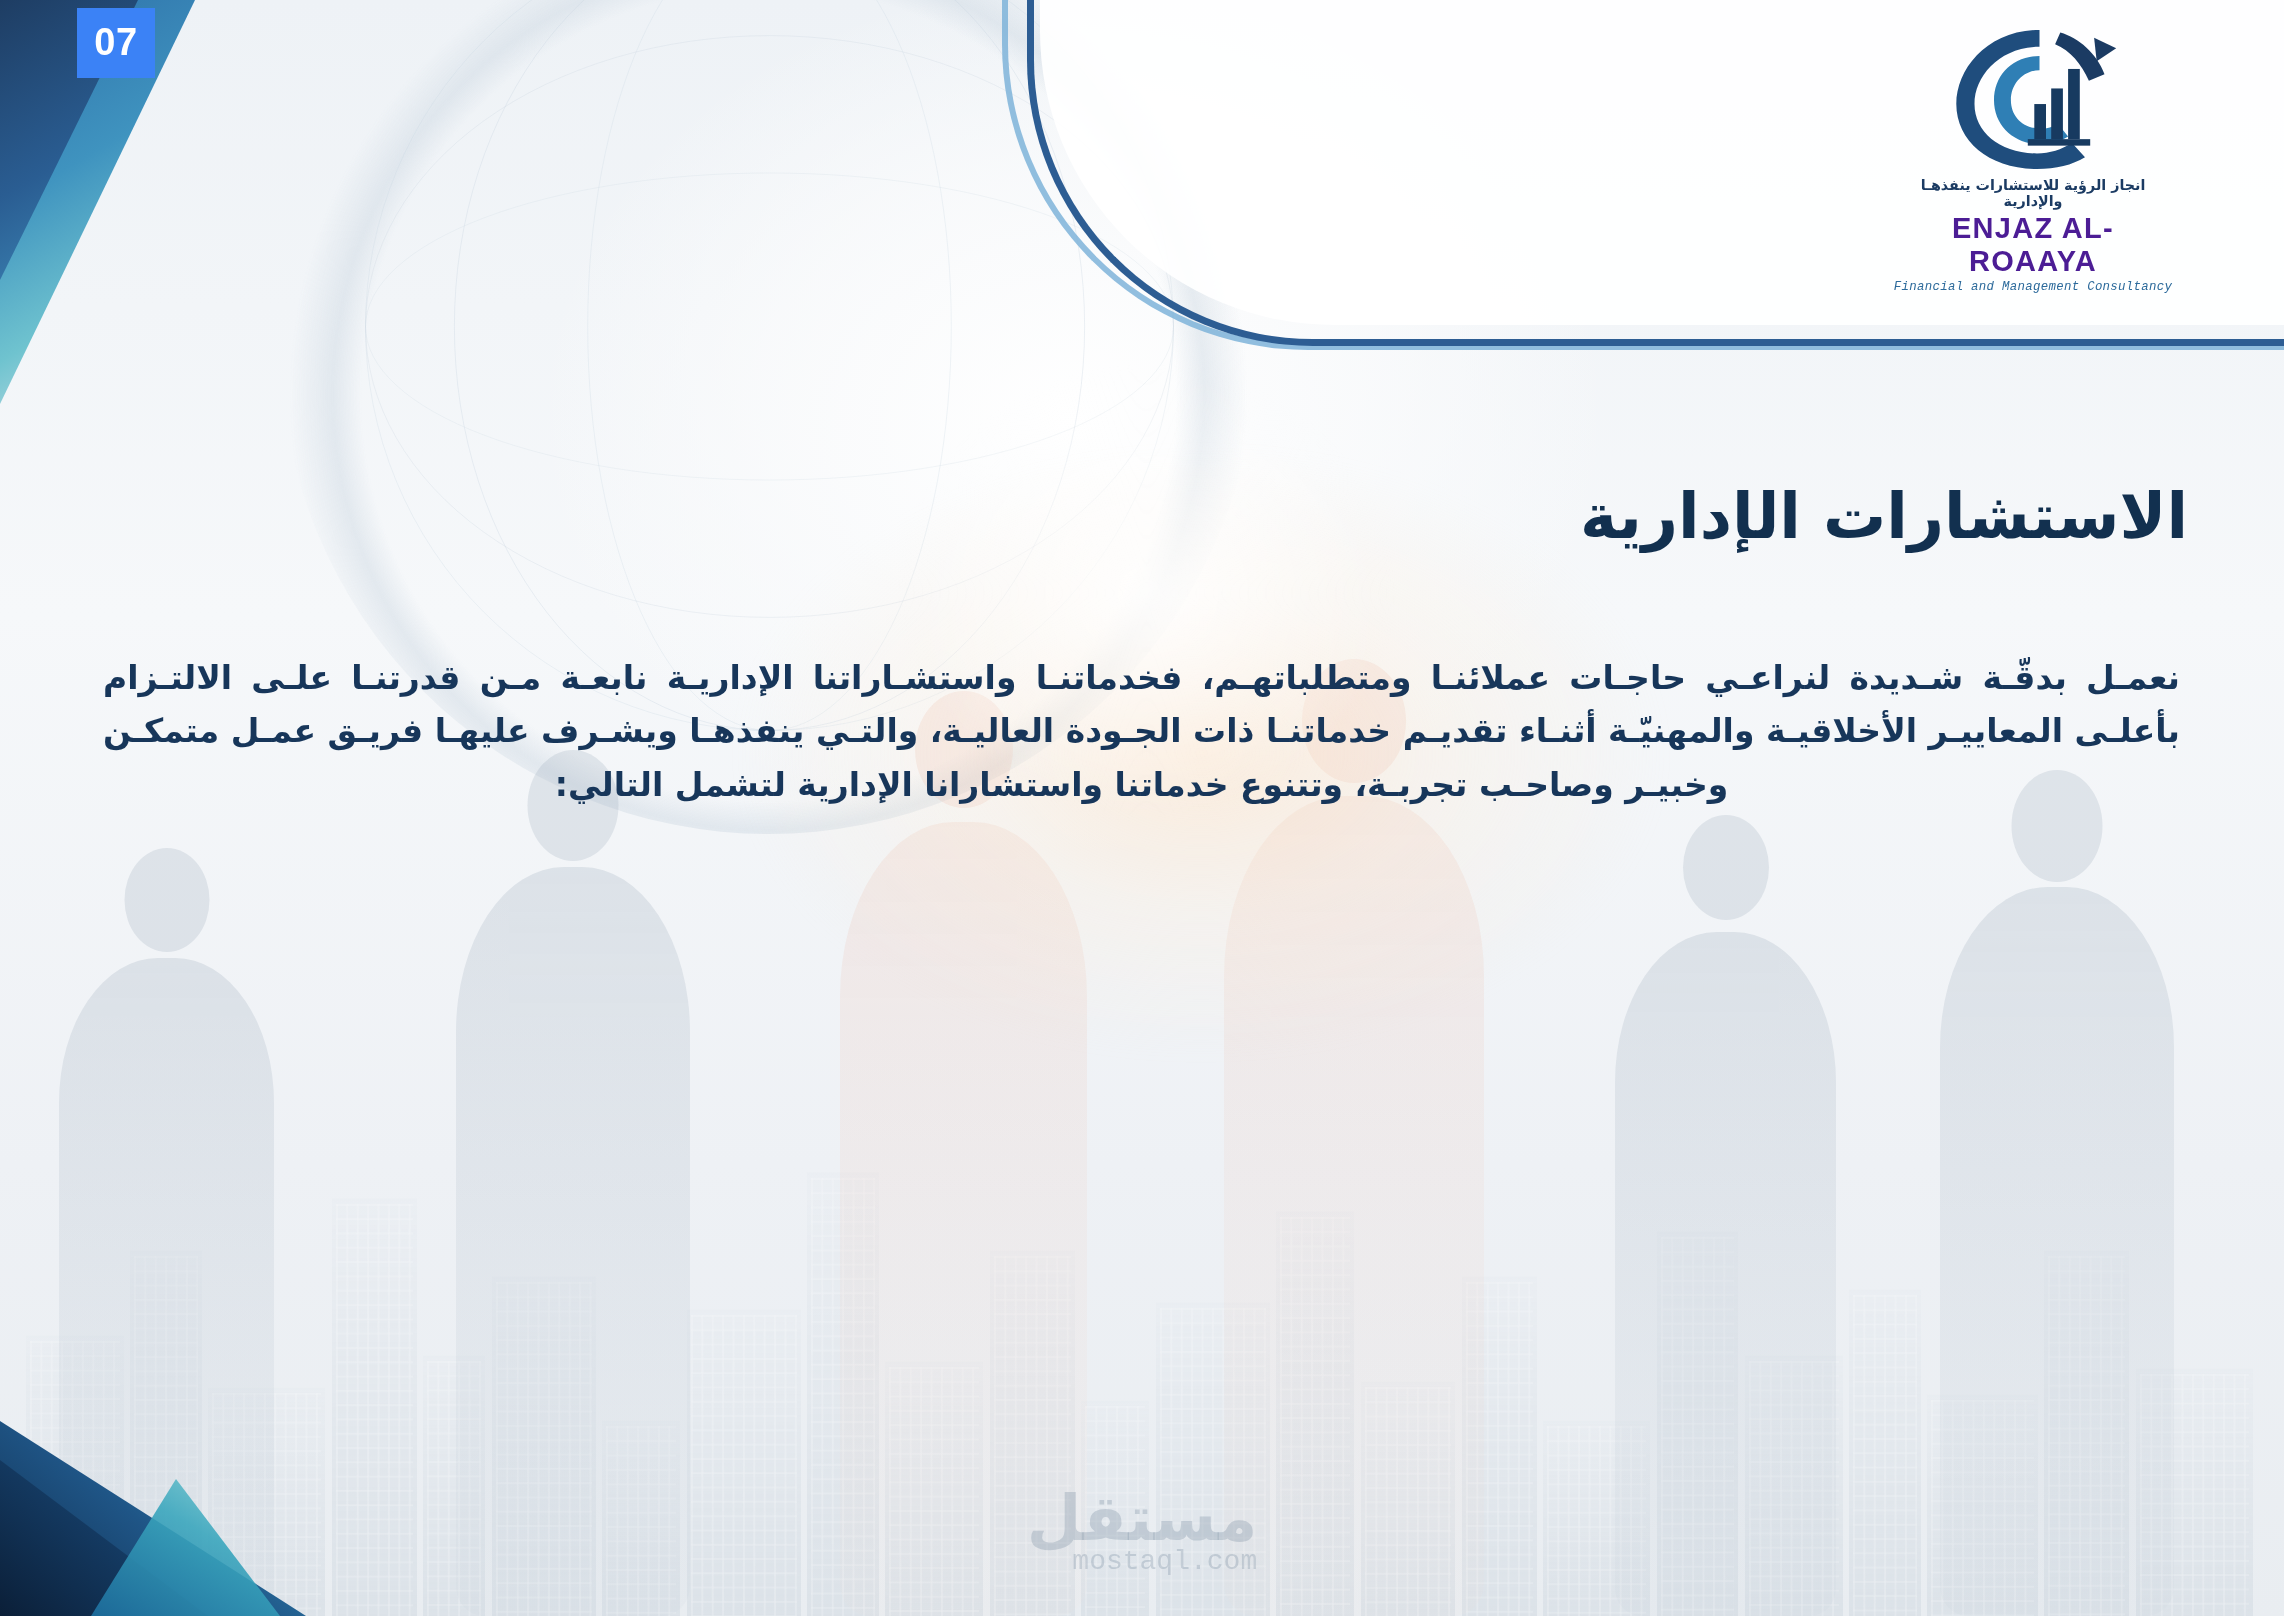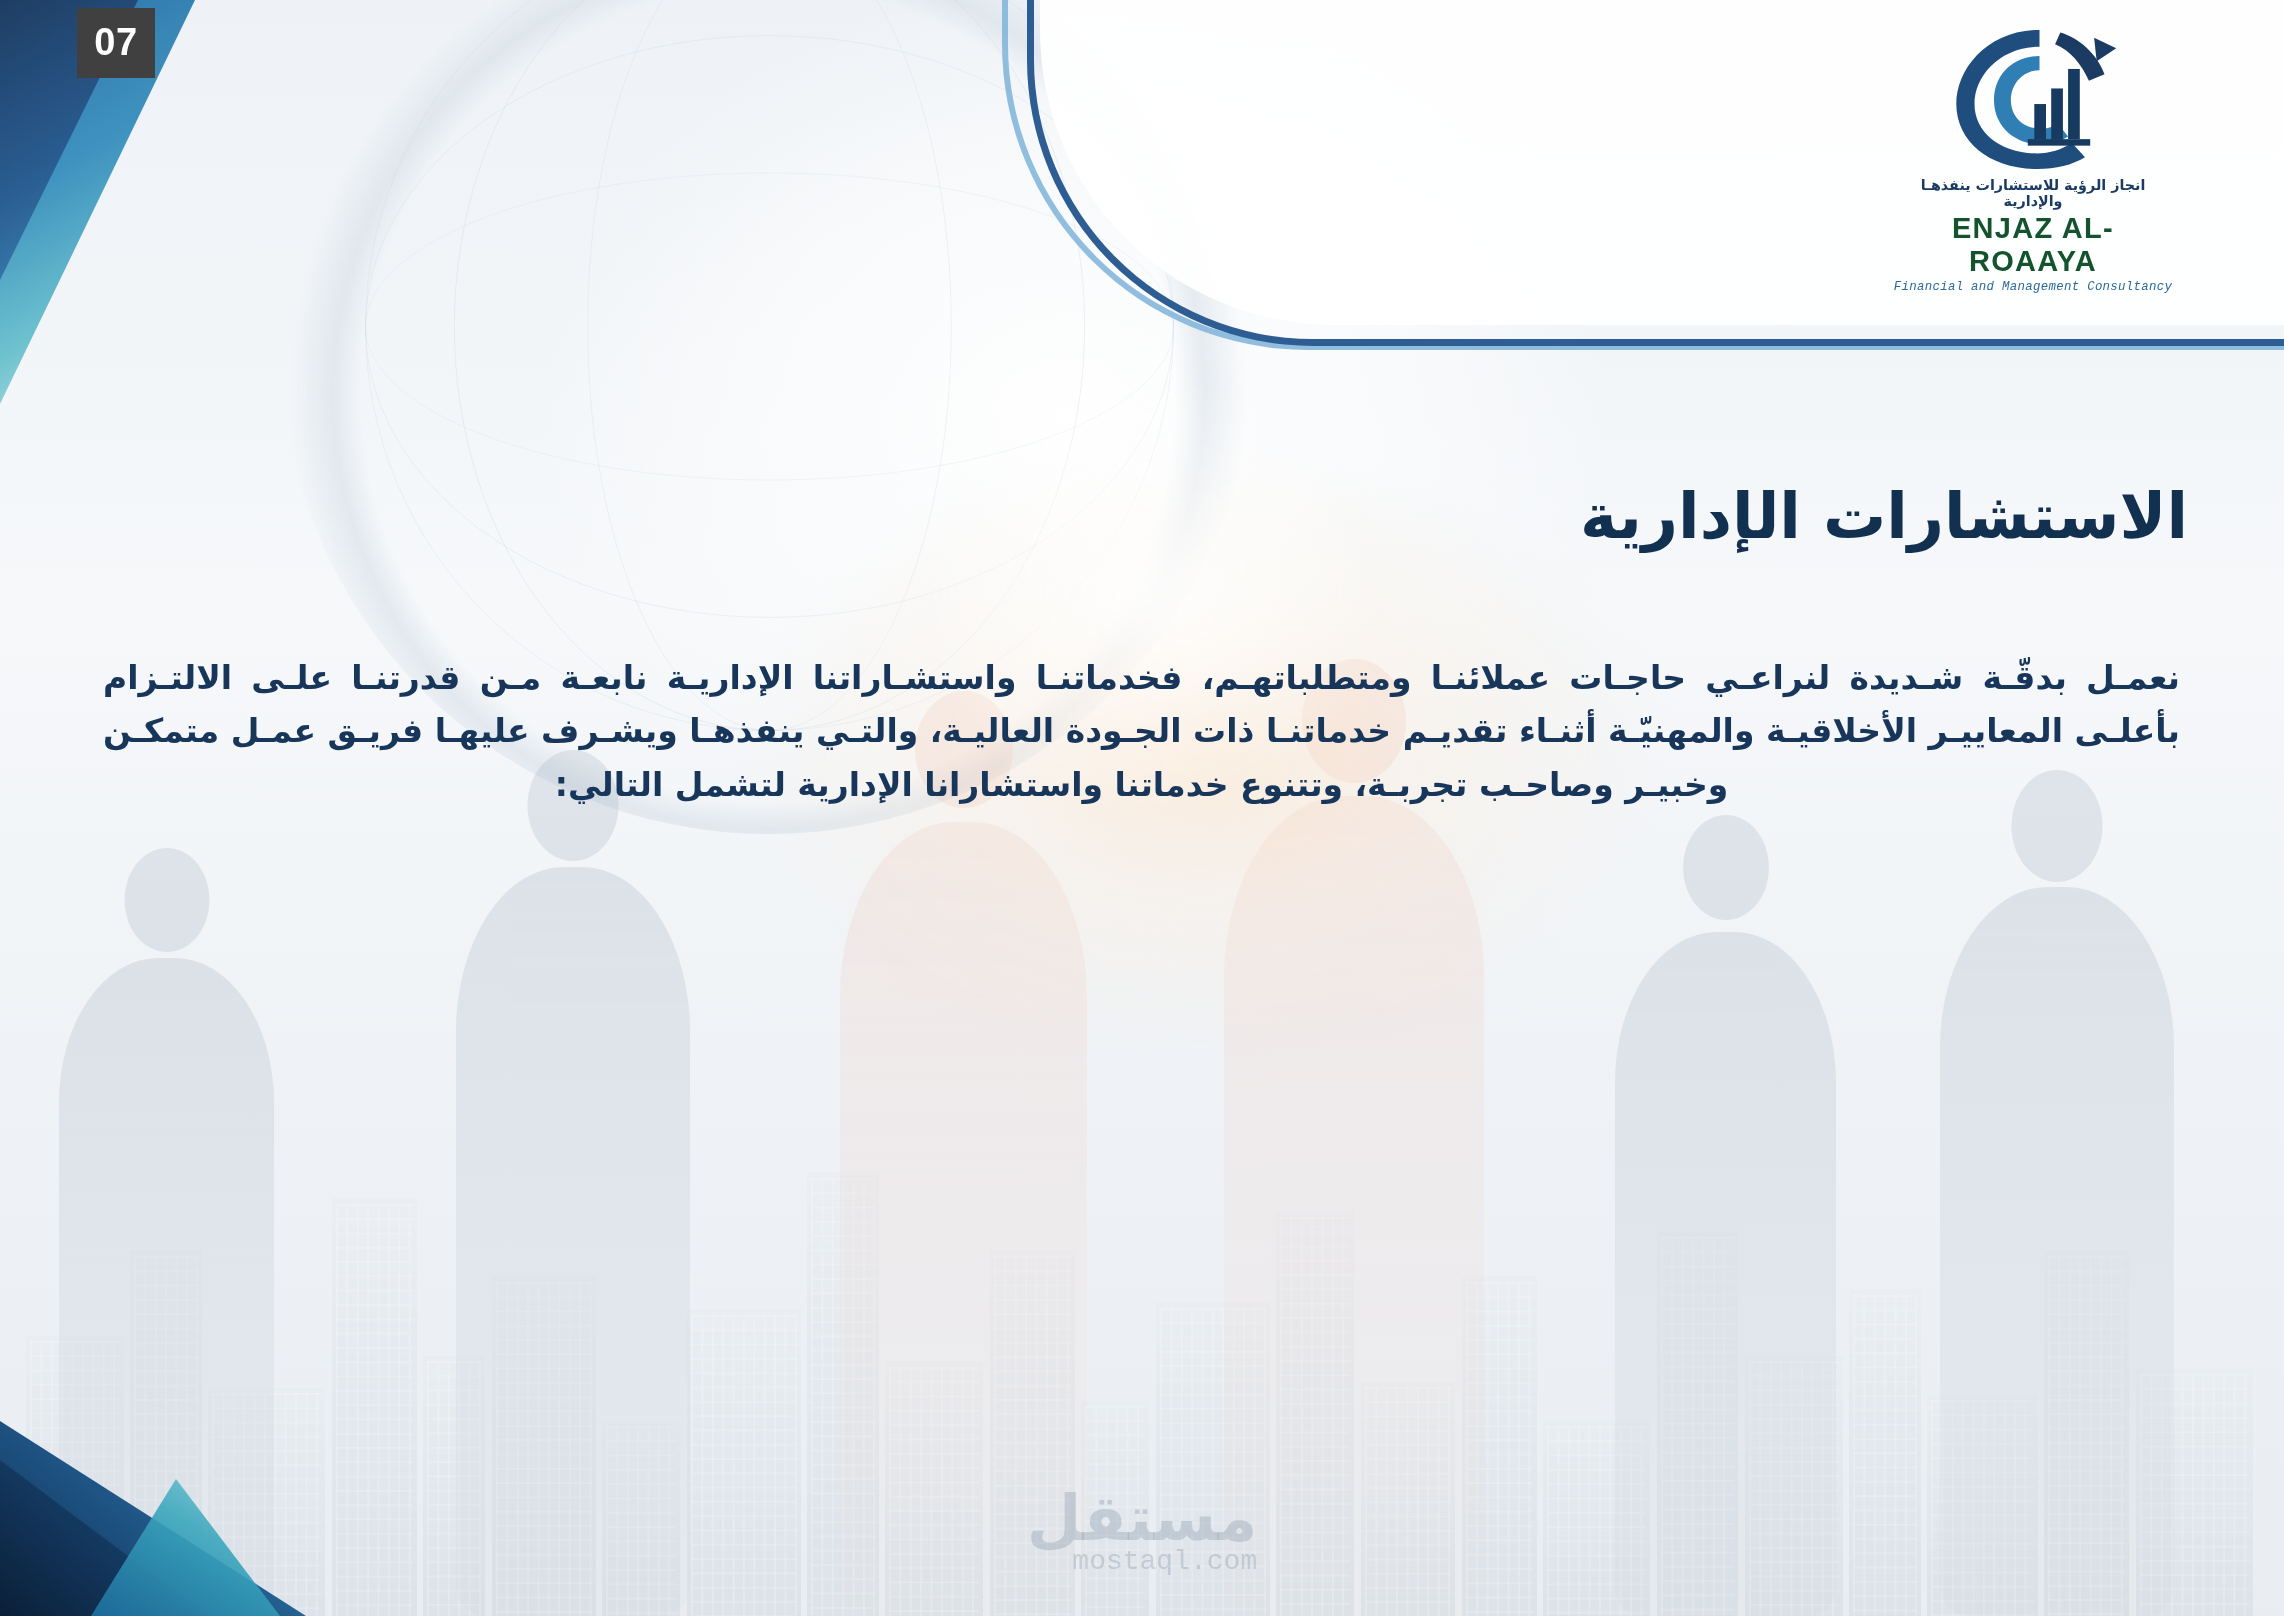--- a/index.html
+++ b/index.html
@@ -161,21 +161,21 @@
     width: 138px; height: 280px;
     background: linear-gradient(150deg, #1e3d63 0%, #2a5d92 55%, #3f8cbb 100%);
     clip-path: polygon(0 0, 138px 0, 0 280px);
   }
   .page-num-box {
     position: absolute;
     left: 77px;
     top: 7.8px;
     width: 78px;
     height: 70px;
-    background: #404040;
+    background: #3b82f6;
     display: flex;
     align-items: center;
     justify-content: center;
     z-index: 6;
   }
   .page-num-box span {
     color: #ffffff;
     font-size: 38px;
     font-weight: 700;
     letter-spacing: 0.7px;
@@ -254,21 +254,21 @@
   }
   .logo-ar {
     margin-top: -3.9px;
     font-size: 14.3px;
     color: #1b3b63;
     font-weight: 700;
     letter-spacing: 0px;
   }
   .logo-en {
     font-size: 29px;
-    color: #14532d;
+    color: #4c1d95;
     font-weight: 700;
     letter-spacing: 1.3px;
     font-family: "Liberation Sans", sans-serif;
     margin-top: 2.6px;
   }
   .logo-sub {
     font-size: 12.4px;
     color: #2c6a9b;
     font-style: italic;
     letter-spacing: 0.3px;

